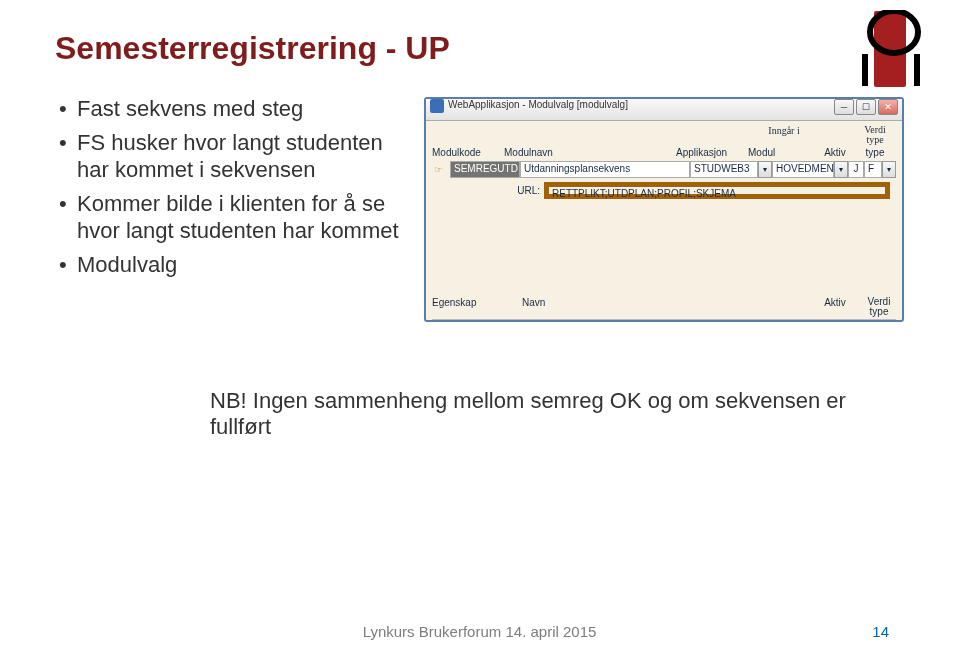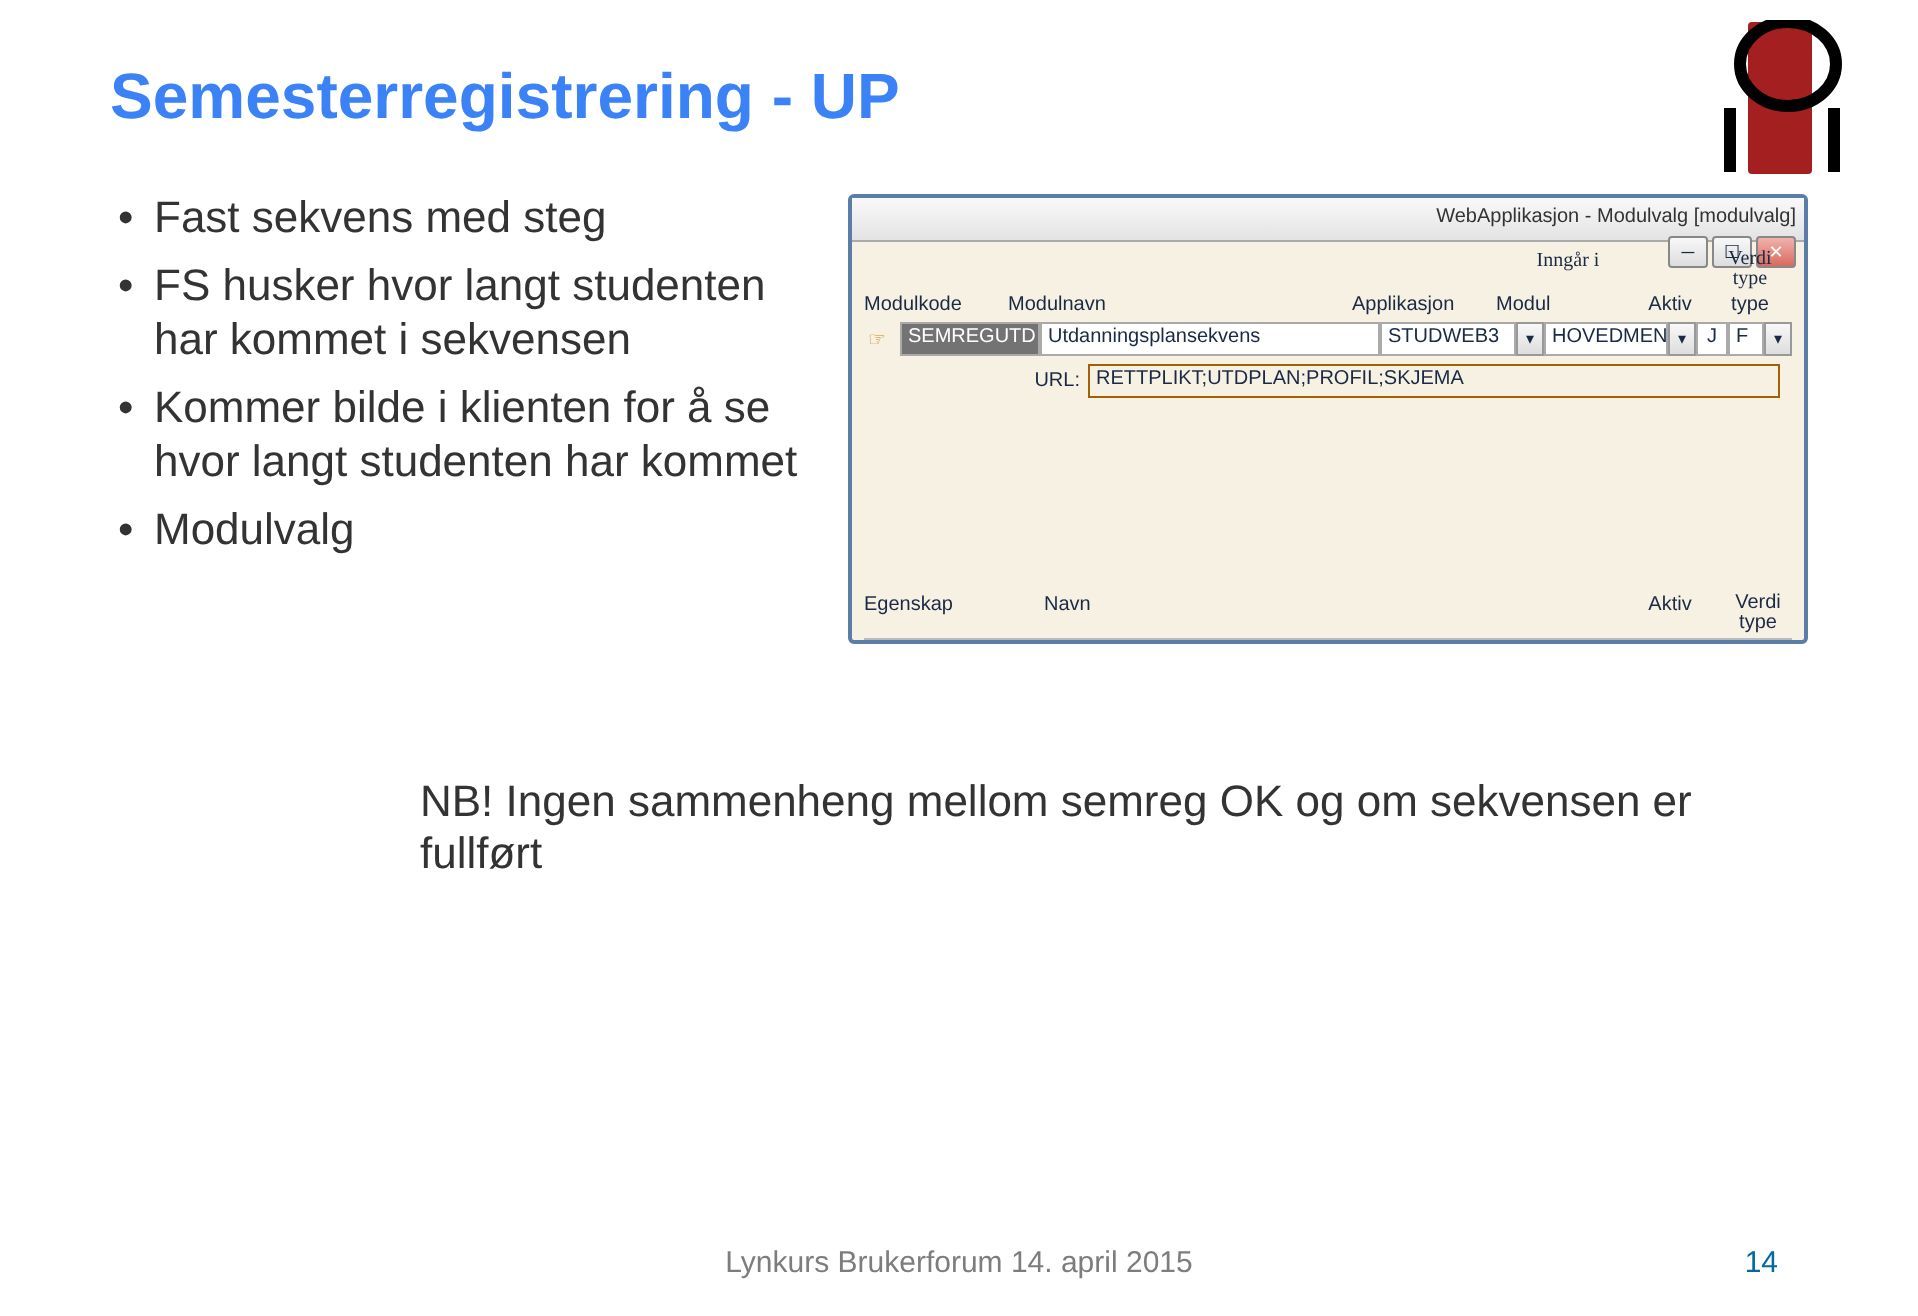--- a/index.html
+++ b/index.html
@@ -13,21 +13,21 @@
   }
   .slide {
     width: 959px;
     height: 658px;
     position: relative;
     padding: 30px 55px 30px 55px;
   }
   .title {
     font-size: 32px;
     font-weight: bold;
-    color: #3b82f6;
+    color: #7f1d1d;
     margin-bottom: 28px;
   }
   .logo {
     position: absolute;
     top: 10px;
     right: 30px;
     width: 75px;
     height: 78px;
   }
   .content-row {
@@ -64,24 +64,23 @@
     border-radius: 3px;
     background: #f7f1e3;
     font-size: 10px;
     color: #1a2a44;
   }
   .titlebar {
     height: 22px;
     background: linear-gradient(#f9f9f9,#e3e3e3);
     border-bottom: 1px solid #aaa;
     display: flex;
-    align-items: flex-end;
+    align-items: flex-start;
     padding: 0 4px;
     gap: 4px;
-    flex-direction: column;
   }
   .titlebar .tico {
     width: 14px; height: 14px; background:#3b6fb5; border-radius:2px;
   }
   .titlebar .tlabel { font-size: 10px; color:#333; flex:1; }
   .win-btns { display:flex; gap:2px; }
   .win-btn {
     width:20px; height:16px; border:1px solid #888; background:linear-gradient(#f8f8f8,#ddd);
     font-size:9px; display:flex; align-items:center; justify-content:center;
     border-radius:2px;
@@ -148,21 +147,21 @@
     display:flex;
     align-items:center;
     height:18px;
     padding-left:70px;
     margin-bottom:6px;
     gap:4px;
   }
   .url-label { width:38px; text-align:right; font-size:10px; }
   .url-field {
     flex:1;
-    border:1px solid #a16207;
+    border:5px solid #a16207;
     background:#f7f1e3;
     height:17px;
     padding:1px 3px;
     font-size:10px;
     margin-right:6px;
   }
 
   .lower-hdr {
     display:flex;
     font-size:10px;

